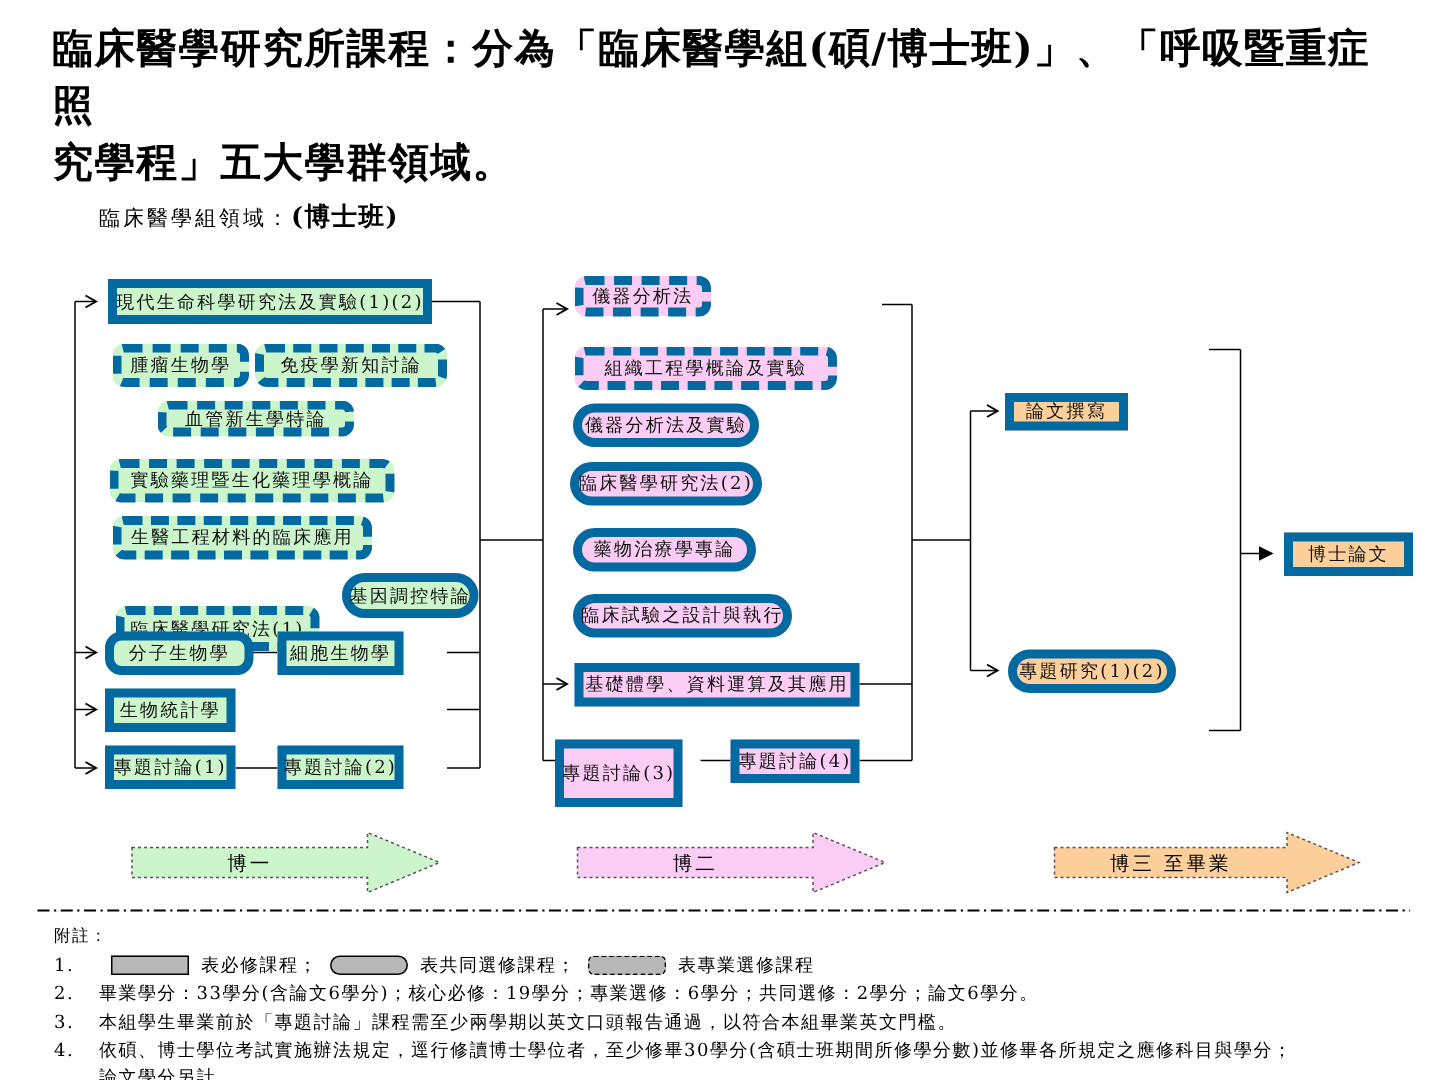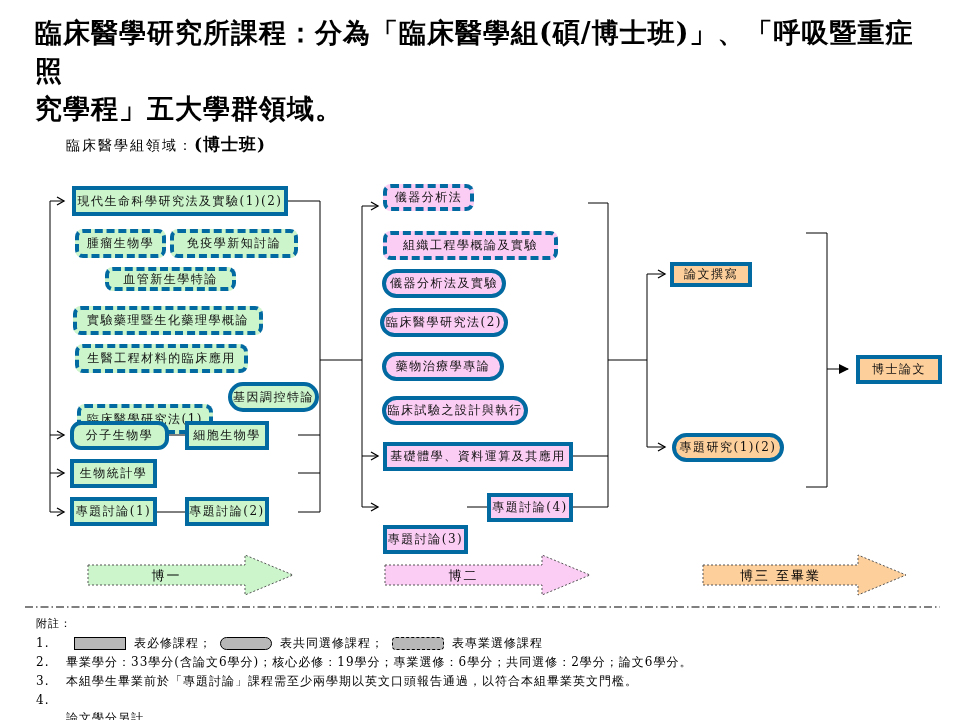--- a/index.html
+++ b/index.html
@@ -5,21 +5,21 @@
   html,body{margin:0;padding:0;}
   body{width:960px;height:720px;background:#ffffff;position:relative;overflow:hidden;
        font-family:"DejaVu Serif","Liberation Serif",serif;color:#000;}
   .abs{position:absolute;}
   
   .title{left:35px;top:14px;width:900px;font-size:27px;font-weight:bold;line-height:38px;letter-spacing:1px;}
   .subtitle{left:66px;top:133px;font-size:14px;letter-spacing:2px;}
   .subtitle .emph{font-size:17px;font-weight:bold;letter-spacing:1px;}
   
   .bx{position:absolute;display:flex;align-items:center;justify-content:center;
-      font-size:12px;letter-spacing:1.5px;border:4px solid #0369a1;box-sizing:border-box;
+      font-size:12px;letter-spacing:1.5px;border:6px solid #0369a1;box-sizing:border-box;
       white-space:nowrap;color:#111;}
   .bg-g{background:#ccf5cc;}
   .bg-p{background:#fbcdf5;}
   .bg-o{background:#fdcf9b;}
   .sh-rd{border-style:dashed;border-radius:8px;}   
   .sh-st{border-radius:15px;}                      
   
   .stage-label{position:absolute;height:20px;display:flex;align-items:center;justify-content:center;
       font-size:13px;letter-spacing:2px;}
   
@@ -134,21 +134,21 @@
 <div class="bx bg-g" style="left:70px;top:497px;width:87px;height:29px;">專題討論(1)</div>
 <div class="bx bg-g" style="left:185px;top:497px;width:84px;height:29px;">專題討論(2)</div>
 
 <div class="bx bg-p sh-rd" style="left:383px;top:184px;width:91px;height:27px;">儀器分析法</div>
 <div class="bx bg-p sh-rd" style="left:383px;top:231px;width:175px;height:29px;">組織工程學概論及實驗</div>
 <div class="bx bg-p sh-st" style="left:382px;top:269px;width:124px;height:29px;">儀器分析法及實驗</div>
 <div class="bx bg-p sh-st" style="left:380px;top:308px;width:128px;height:29px;">臨床醫學研究法(2)</div>
 <div class="bx bg-p sh-st" style="left:382px;top:352px;width:122px;height:29px;">藥物治療學專論</div>
 <div class="bx bg-p sh-st" style="left:382px;top:396px;width:146px;height:29px;">臨床試驗之設計與執行</div>
 <div class="bx bg-p" style="left:383px;top:442px;width:190px;height:29px;">基礎體學、資料運算及其應用</div>
-<div class="bx bg-p" style="left:383px;top:493px;width:85px;height:29px;margin-top:32px;">專題討論(3)</div>
+<div class="bx bg-p" style="left:370px;top:493px;width:85px;height:45px;">專題討論(3)</div>
 <div class="bx bg-p" style="left:487px;top:493px;width:86px;height:29px;">專題討論(4)</div>
 
 <div class="bx bg-o" style="left:670px;top:262px;width:82px;height:25px;">論文撰寫</div>
 <div class="bx bg-o sh-st" style="left:672px;top:433px;width:112px;height:29px;">專題研究(1)(2)</div>
 <div class="bx bg-o" style="left:856px;top:355px;width:86px;height:29px;text-align:center;">博士論文</div>
 
 <div class="stage-label" style="left:88px;top:566px;width:157px;">博一</div>
 <div class="stage-label" style="left:385px;top:566px;width:157px;">博二</div>
 <div class="stage-label" style="left:703px;top:566px;width:155px;">博三 至畢業</div>
 
@@ -173,17 +173,17 @@
   </div>
 
   <div class="note-row">
     <span class="nnum">3.</span>
     <span class="note-body">本組學生畢業前於「專題討論」課程需至少兩學期以英文口頭報告通過，以符合本組畢業英文門檻。</span>
   </div>
 
   <div class="note-row">
     <span class="nnum">4.</span>
     <span class="note-body">
-      <br>
+      <span>依碩、博士學位考試實施辦法規定，逕行修讀博士學位者，至少修畢30學分(含碩士班期間所修學分數)並修畢各所規定之應修科目與學分；</span><br>
       <span>論文學分另計。</span>
     </span>
   </div>
 </div>
 
 </body></html>

